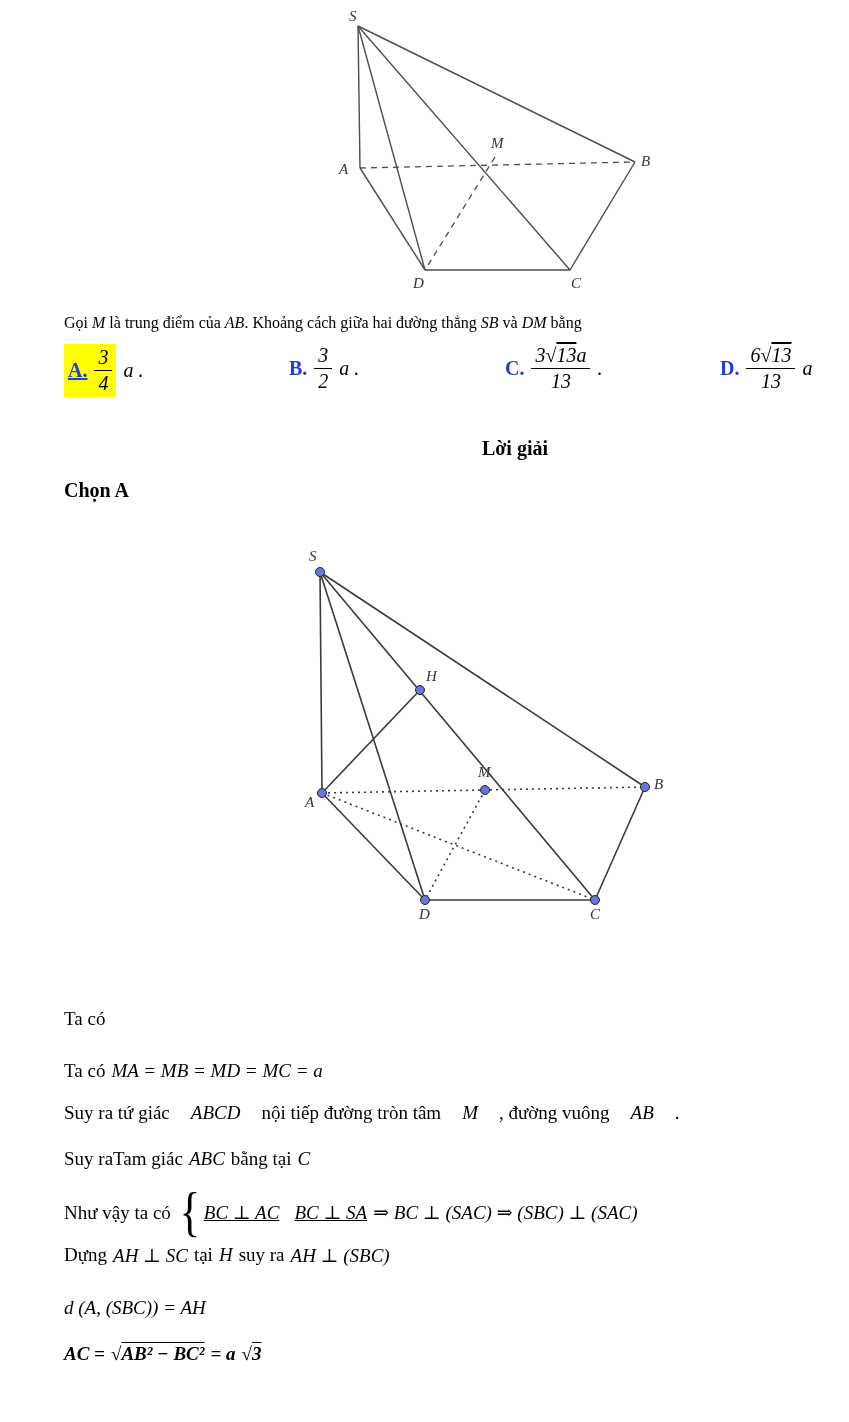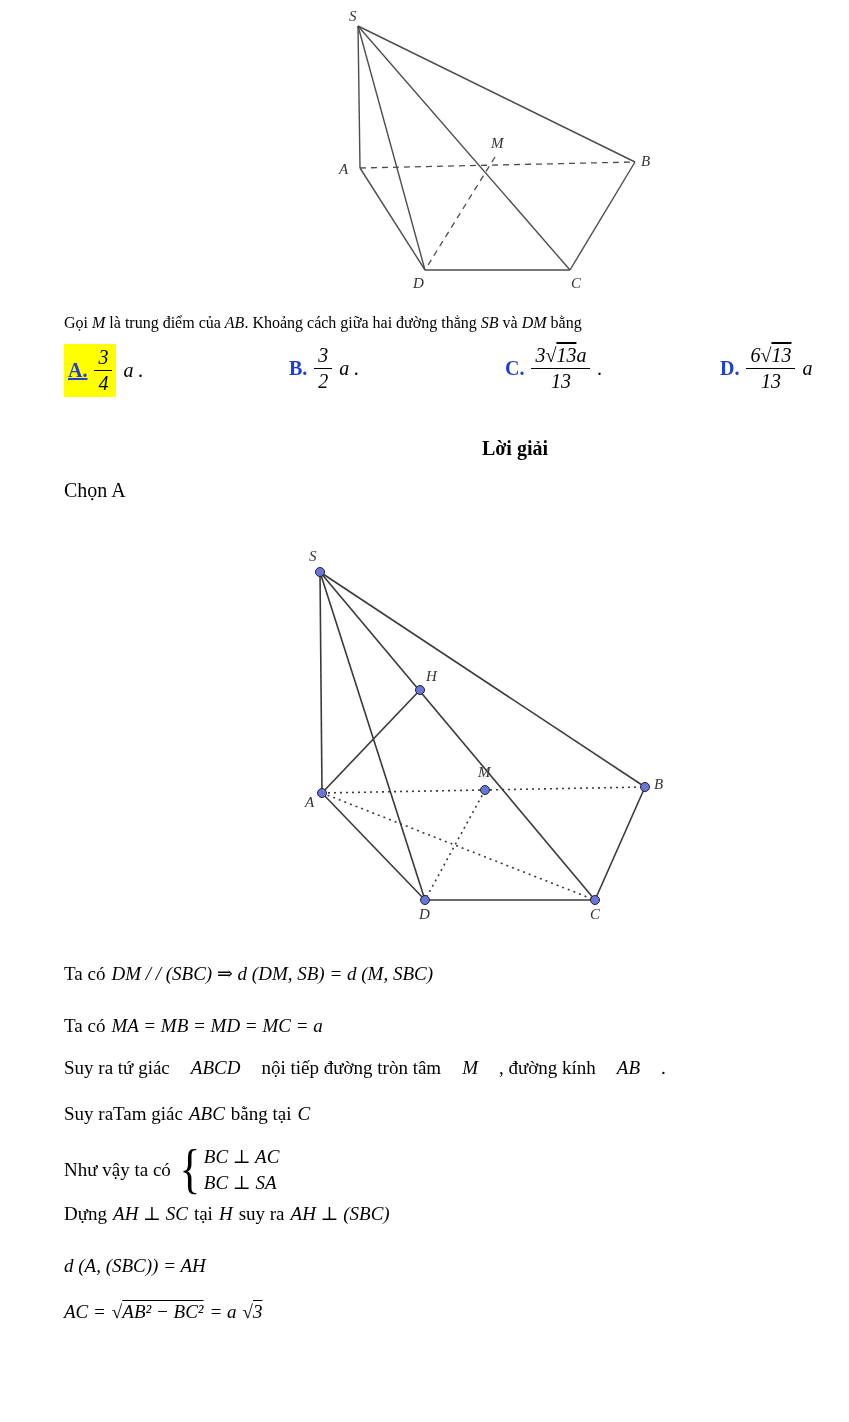--- a/index.html
+++ b/index.html
@@ -37,33 +37,33 @@
     font-style: italic; font-size: 20px; line-height: 1.15; vertical-align: middle;
   }
   .frac .num { border-bottom: 1.4px solid #000; padding: 0 4px 1px 4px; white-space: nowrap; }
   .frac .den { padding-top: 1px; }
   .radsign { font-style: normal; }
   .ovl { text-decoration: overline; }
   .loigiai {
     position: absolute; left: 0; top: 437px; width: 1030px;
     text-align: center; font-weight: bold; font-size: 20px;
   }
-  .chon { position: absolute; left: 64px; top: 479px; font-weight: normal; font-size: 20px; }
-  .solution { position: absolute; left: 64px; top: 962px; width: 770px; font-size: 19px; }
+  .chon { position: absolute; left: 64px; top: 479px; font-weight: bold; font-size: 20px; }
+  .solution { position: absolute; left: 64px; top: 1008px; width: 770px; font-size: 19px; }
   .solution .line { margin: 0 0 30px 0; display: flex; align-items: center; flex-wrap: nowrap; gap: 6px; }
   .solution .line.tight { margin-bottom: 20px; }
   .solution .line.mid { margin-bottom: 24px; gap: 21px; }
   .solution .line.syslne { margin-bottom: 8px; }
-  .solution .line.last { margin-bottom: 1px; }
+  .solution .line.last { margin-bottom: 1px; font-weight: bold; }
   .cases { display: inline-flex; align-items: center; }
   .cases .brace {
     font-size: 54px; font-weight: 200; line-height: 0.85;
     font-style: normal; transform: scaleX(0.8); margin-right: 1px;
   }
-  .cases .rows { display: inline-flex; flex-direction: column; gap: 3px; }
+  .cases .rows { display: inline-flex; flex-direction: row; gap: 15px; text-decoration: underline; }
 </style>
 </head>
 <body>
 
 <div class="page">
 
   <svg class="fig" style="left:325px; top:8px;" width="335" height="292" viewBox="0 0 335 292">
     <g stroke="#4d4d4d" stroke-width="1.4" fill="none">
       <line x1="33" y1="18" x2="35" y2="160"></line>
       <line x1="33" y1="18" x2="310" y2="154"></line>
@@ -176,54 +176,54 @@
       <text class="figlabel" x="372" y="241">B</text>
       <text class="figlabel" x="137" y="371">D</text>
       <text class="figlabel" x="308" y="371">C</text>
     </g>
   </svg>
 
   <div class="solution">
 
     <p class="line">
       <span class="txt">Ta có</span>
-      <span class="math">DM / / (SBC) ⇒ d (DM, SB) = d (M, SBC)</span>
     </p>
 
     <p class="line tight">
       <span class="txt">Ta có</span>
       <span class="math">MA = MB = MD = MC = a</span>
     </p>
 
     <p class="line mid">
       <span class="txt">Suy ra tứ giác</span>
       <span class="math">ABCD</span>
       <span class="txt">nội tiếp đường tròn tâm</span>
       <span class="math">M</span>
-        <span class="txt">, đường kính</span>
+        <span class="txt">, đường vuông</span>
       <span class="math">AB</span>
         <span class="txt">.</span>
     </p>
 
     <p class="line tight">
       <span class="txt">Suy raTam giác</span>
       <span class="math">ABC</span>
       <span class="txt">bằng tại</span>
       <span class="math">C</span>
     </p>
 
     <p class="line syslne">
       <span class="txt">Như vậy ta có</span>
       <span class="cases">
         <span class="brace">{</span>
         <span class="rows">
           <span class="math">BC ⊥ AC</span>
           <span class="math">BC ⊥ SA</span>
         </span>
       </span>
+      <span class="math">⇒ BC ⊥ (SAC) ⇒ (SBC) ⊥ (SAC)</span>
     </p>
 
     <p class="line">
       <span class="txt">Dựng</span>
       <span class="math">AH ⊥ SC</span>
       <span class="txt">tại</span>
       <span class="math">H</span>
       <span class="txt">suy ra</span>
       <span class="math">AH ⊥ (SBC)</span>
     </p>

